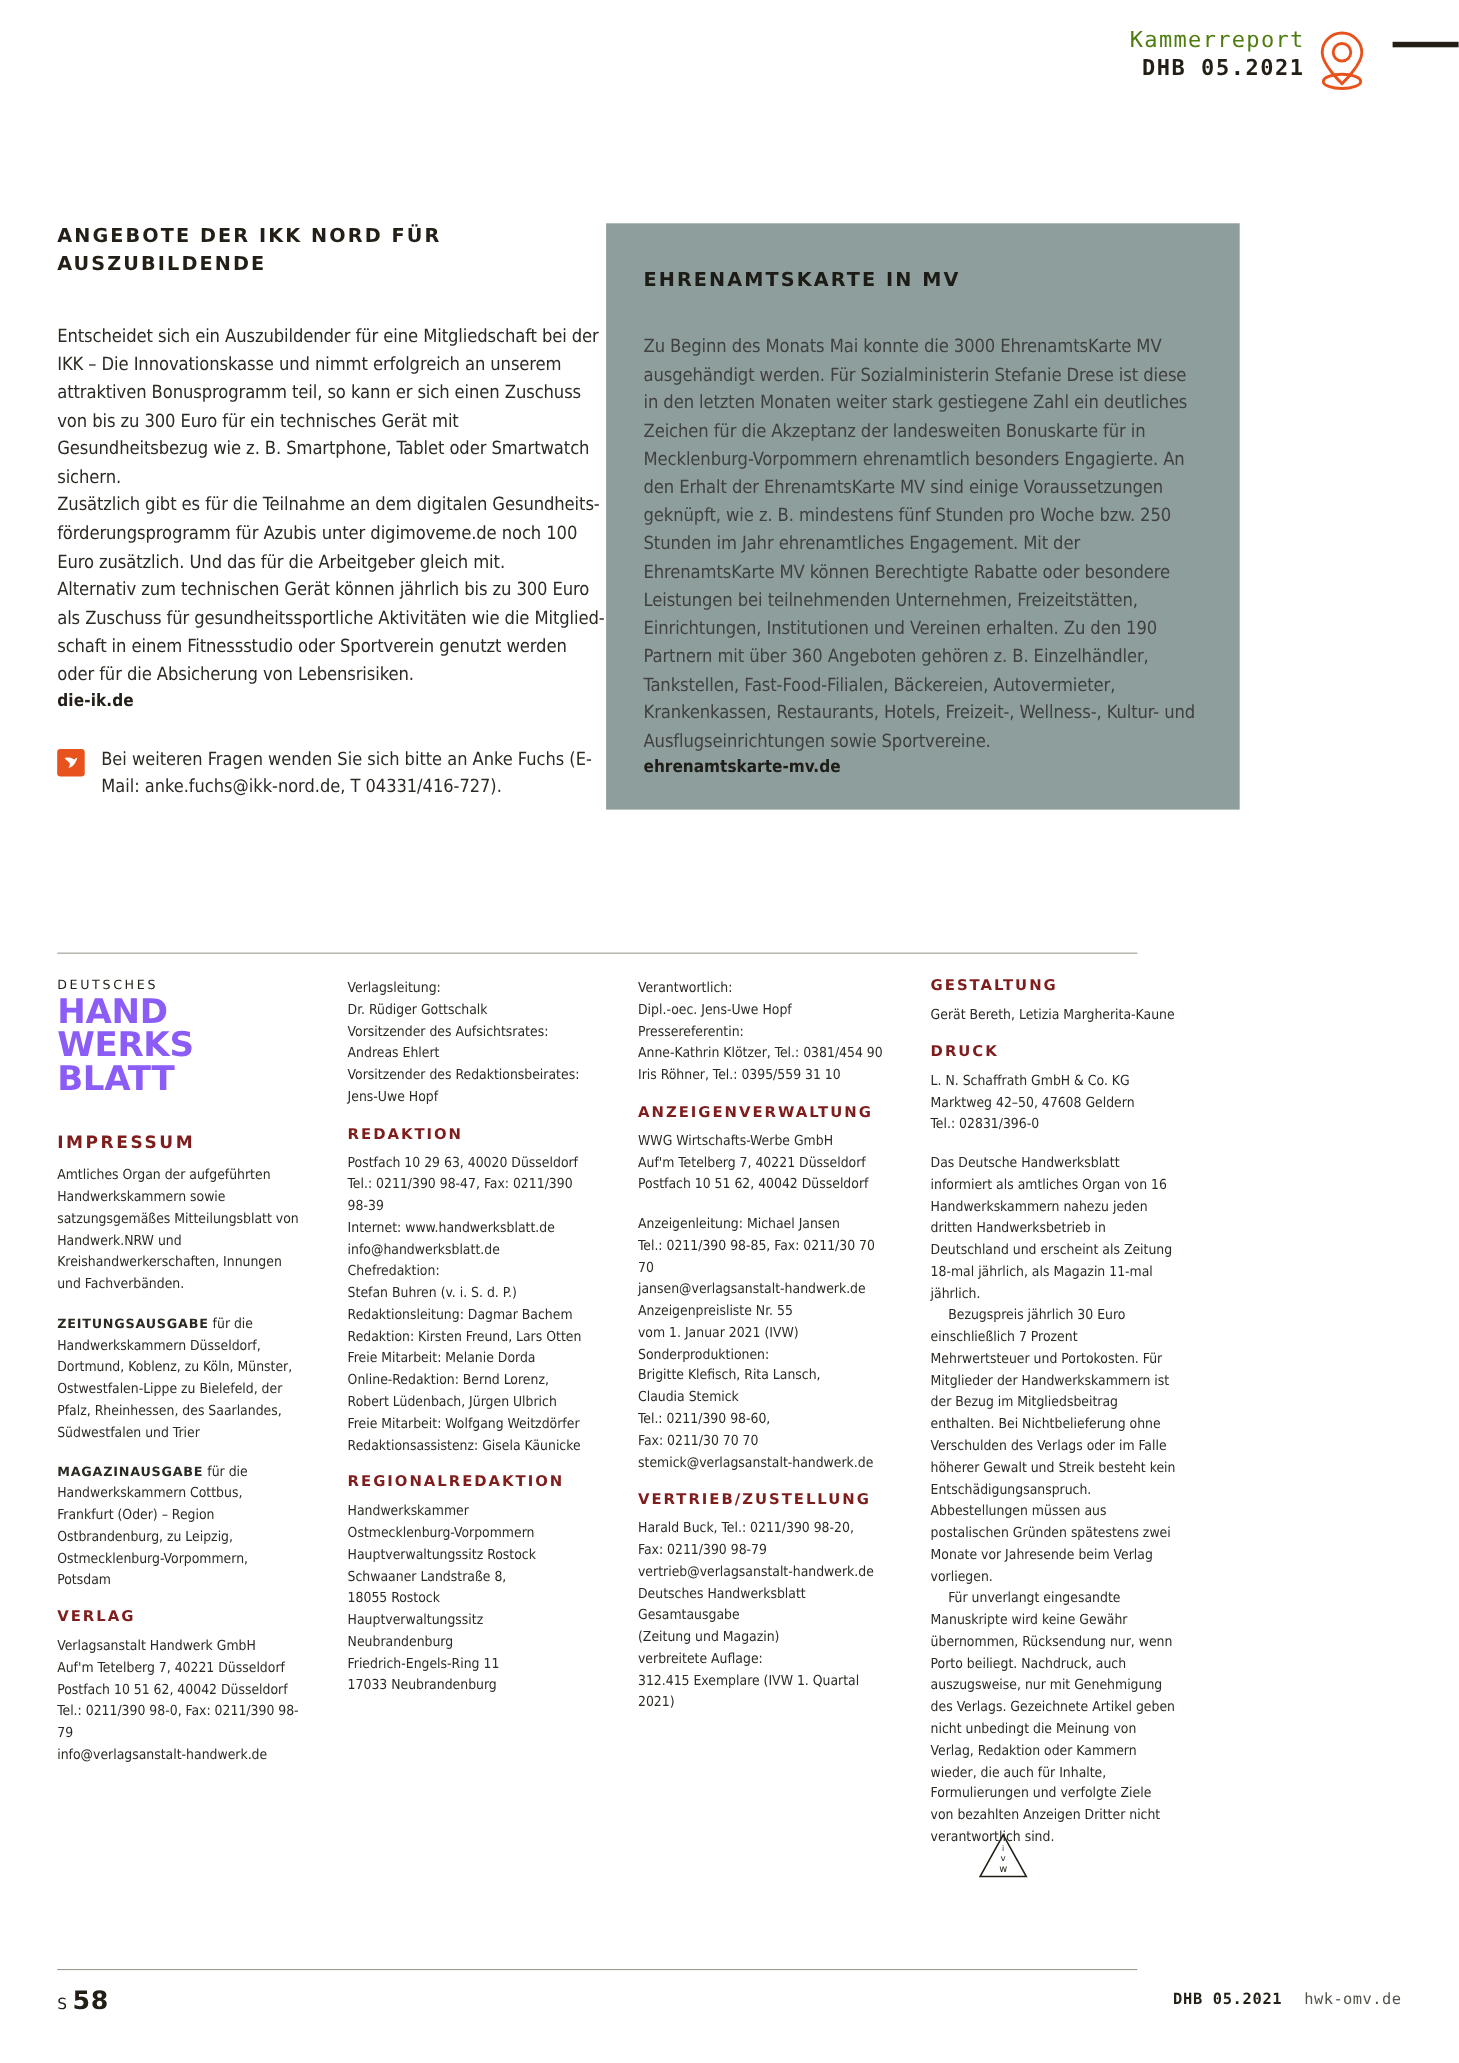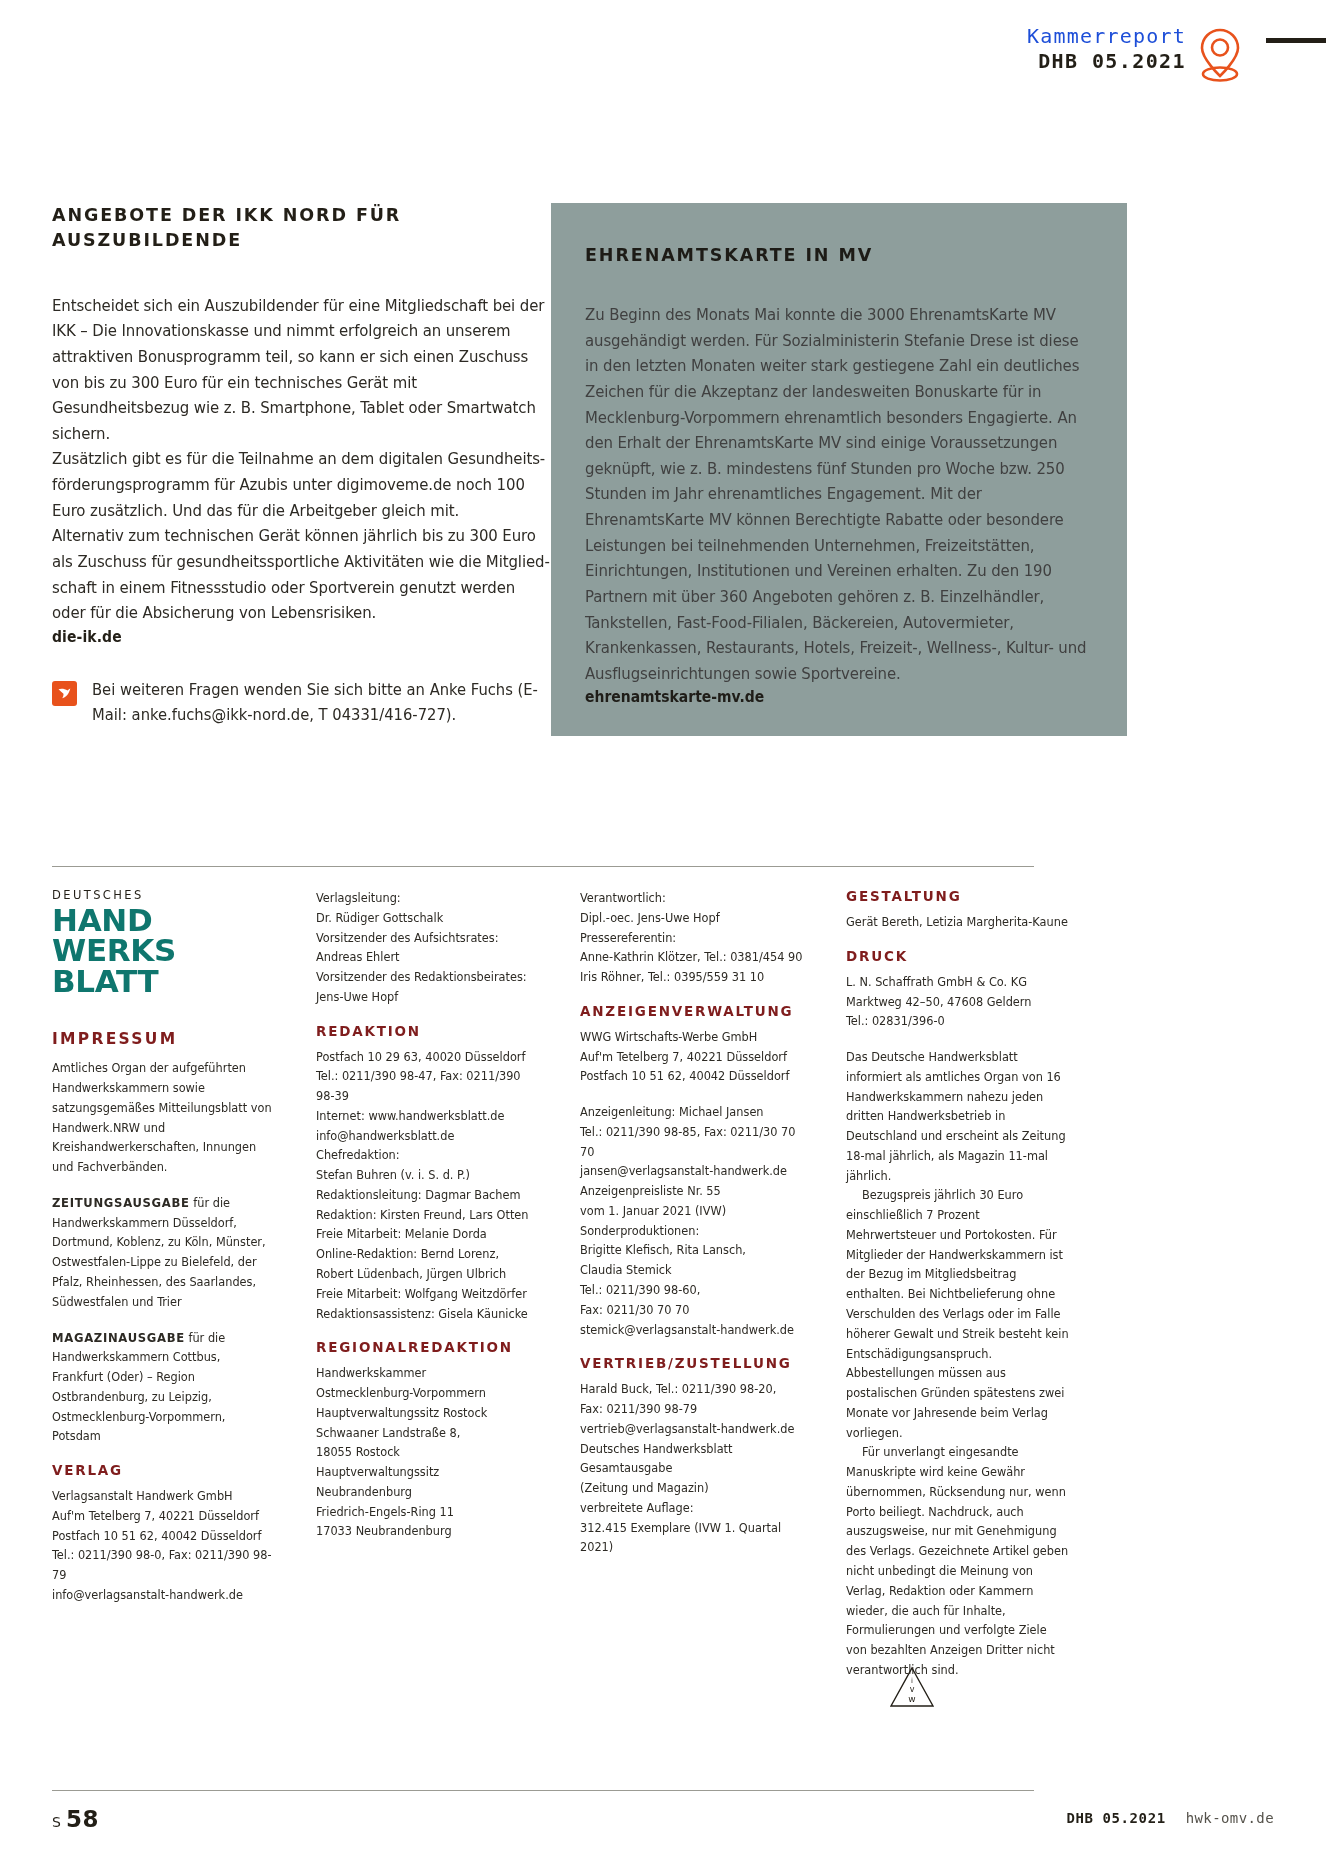--- a/index.html
+++ b/index.html
@@ -15,21 +15,21 @@
   .page { position:relative; width:1326px; height:1875px; }
 
   
   .header {
     position:absolute; top:26px; right:0; left:0;
     display:flex; justify-content:flex-end; align-items:flex-start;
   }
   .hdr-text { text-align:right; line-height:1.0; }
   .hdr-kammerreport {
     font-family:"DejaVu Sans Mono", monospace;
-    font-size:20px; letter-spacing:1.2px; color:#1d4ed8; font-weight:400;
+    font-size:20px; letter-spacing:1.2px; color:#4d7c0f; font-weight:400;
     display:block; margin-bottom:5px;
   }
   .hdr-dhb {
     font-family:"DejaVu Sans Mono", monospace;
     font-size:20px; letter-spacing:1.4px; color:#231f17; font-weight:700;
     display:block;
   }
   .pin-wrap { margin-left:12px; margin-top:2px; }
   .hdr-rule {
     width:60px; height:5px; background:#231f17; margin-left:24px; margin-top:12px;
@@ -101,21 +101,21 @@
   .imp-col { padding-right:26px; }
   .masthead { margin-bottom:7px; }
   .mast-deutsches {
     font-family:"DejaVu Sans", sans-serif;
     font-size:11.5px; font-weight:400; letter-spacing:2.4px; color:#231f17;
     margin-bottom:4px;
   }
   .mast-big {
     font-family:"DejaVu Sans", sans-serif;
     font-size:31px; font-weight:700; line-height:0.95; letter-spacing:-0.3px;
-    color:#0f766e;
+    color:#8b5cf6;
   }
   .mast-big div { margin-bottom:1px; }
   h4.imp-head {
     font-family:"DejaVu Sans", sans-serif;
     font-size:13.5px; font-weight:700; letter-spacing:1.8px;
     margin:0 0 8px 0; color:#7f1d1d; text-transform:uppercase;
   }
   h4.imp-head.big {
     font-size:15.5px; letter-spacing:2.3px; margin-top:34px; margin-bottom:10px;
   }

